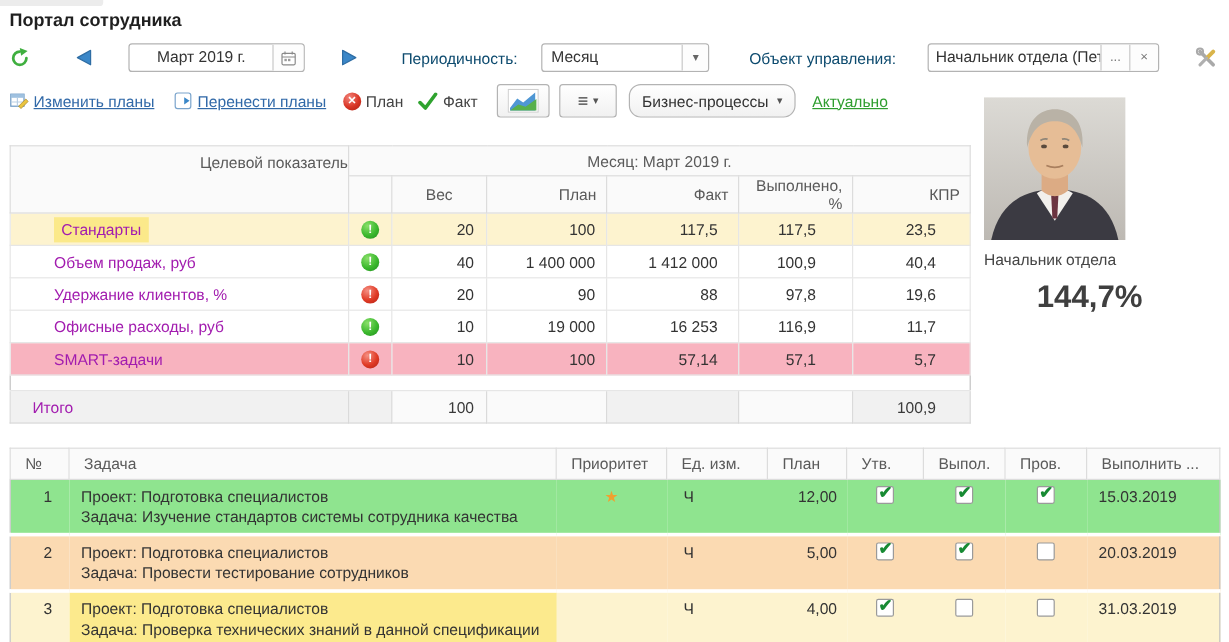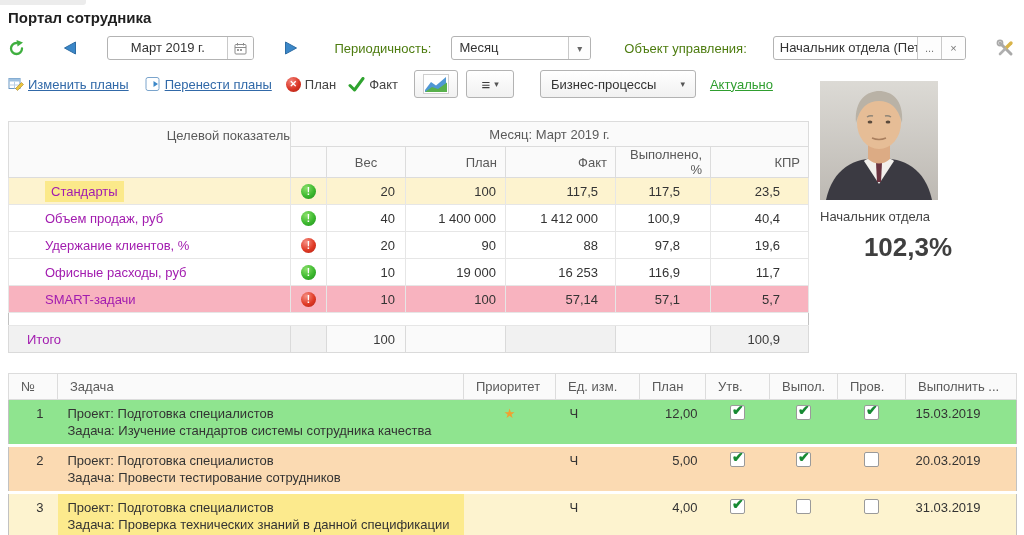--- a/index.html
+++ b/index.html
@@ -8,40 +8,40 @@
   .top-artifact { position:absolute; left:0; top:0; width:86px; height:5px; background:#ececec; border-radius:0 0 3px 0; }
 
   .page-title { padding-top:9px; font-size:15px; font-weight:bold; color:#1f1f1f; }
 
   
   .row1 { display:flex; align-items:center; margin-top:9px; height:26px;gap:20px; }
   .icon-btn { display:inline-flex; align-items:center; justify-content:center; cursor:pointer; }
   .date-group { display:flex; margin-left:10px; width:215px; height:24px; border:1px solid #b3b3b3; border-radius:3px; background:#fff; overflow:hidden; }
   .date-text { flex:1; text-align:center; line-height:22px; color:#333; }
   .date-cal-btn { width:26px; border-left:1px solid #c9c9c9; display:flex; align-items:center; justify-content:center; background:#fdfdfd; }
-  .lbl { color:#4d7c0f; white-space:nowrap; }
+  .lbl { color:#0c4a6e; white-space:nowrap; }
   .select-group { display:flex; margin-left:0; width:204px; height:24px; border:1px solid #b3b3b3; border-radius:3px; background:#fff; overflow:hidden; }
   .select-text { flex:1; padding-left:7px; line-height:22px; }
   .select-caret { width:22px; border-left:1px solid #c9c9c9; display:flex; align-items:center; justify-content:center; color:#666; font-size:10px; background:#fdfdfd; }
   .object-group { display:flex; margin-left:6px; width:282px; height:24px; border:1px solid #b3b3b3; border-radius:3px; background:#fff; overflow:hidden; }
   .object-text { flex:1; padding-left:6px; line-height:22px; white-space:nowrap; overflow:hidden; }
   .mini-seg { width:24px; border-left:1px solid #c9c9c9; display:flex; align-items:center; justify-content:center; color:#777; font-size:11px; background:#fdfdfd; cursor:pointer; }
 
   .main-flex { display:flex; margin-top:8px; }
   .left-col { width:802px; }
   .right-col { width:198px; padding-left:10px; }
 
   .row2 { display:flex; align-items:center; height:30px; }
   .link { color:#3169a8; text-decoration:underline; cursor:pointer; white-space:nowrap; }
   .link-ico { margin-right:4px; display:inline-flex; }
   .legend-lbl { color:#444; margin:0 4px; }
   .btn { height:28px; border:1px solid #b3b3b3; border-radius:3px; background:linear-gradient(#ffffff,#f1f1f1); display:inline-flex; align-items:center; justify-content:center; cursor:pointer; color:#333; }
   .btn-chart { width:44px; margin-left:12px; }
   .btn-menu { width:48px; margin-left:8px; gap:4px; font-size:15px; color:#3c3c3c; }
-  .btn-bp { margin-left:26px; padding:0 10px; gap:24px; }
+  .btn-bp { margin-left:10px; padding:0 10px; gap:7px;border-radius:10px; }
   .caret-sm { font-size:9px; color:#555; }
   .link-actual { color:#2f9e2f; text-decoration:underline; margin-left:14px; cursor:pointer; }
 
   
   table { border-collapse:collapse; table-layout:fixed; }
   .kpi-table { width:800px; margin-top:22px; border:1px solid #c2c2c2; }
   .kpi-table th { font-weight:normal; color:#5a5a5a; background:#fafafa; border:1px solid #dcdcdc; height:25px; text-align:right; padding:0 8px; }
   .kpi-table th.group { text-align:center; }
   .kpi-table th.c-target { vertical-align:top; padding:6px 0 0 18px; }
   .kpi-table th.c-weight { text-align:center; }
@@ -299,21 +299,21 @@
         <path d="M56,82 L62,82 L61,101 L57,101 Z" fill="#6b3440"></path>
         <path d="M48,60 h22 v18 c-7,6 -15,6 -22,0 Z" fill="#dcab84"></path>
         <ellipse cx="59" cy="42" rx="22" ry="26" fill="#e6bd96"></ellipse>
         <path d="M36,42 C34,18 48,10 59,10 C71,10 84,18 82,42 C78,26 70,20 59,20 C48,20 40,26 36,42 Z" fill="#b9b2a6"></path>
         <ellipse cx="50" cy="41" rx="2.4" ry="1.6" fill="#5a4a3c"></ellipse>
         <ellipse cx="68" cy="41" rx="2.4" ry="1.6" fill="#5a4a3c"></ellipse>
         <path d="M52,57 q7,3 14,0" stroke="#a97f5e" stroke-width="1.4" fill="none"></path>
         <path d="M47,36 q3,-2 6,-1 M65,35 q3,-1 6,1" stroke="#8f8577" stroke-width="1.5" fill="none"></path>
       </svg>
       <div class="emp-role">Начальник отдела</div>
-      <div class="emp-pct">102,3%</div>
+      <div class="emp-pct">144,7%</div>
     </div>
   </div>
 
   <table class="tasks-table">
     <colgroup>
         <col style="width:49px">
         <col style="width:406px">
         <col style="width:92px">
         <col style="width:84px">
         <col style="width:66px">

